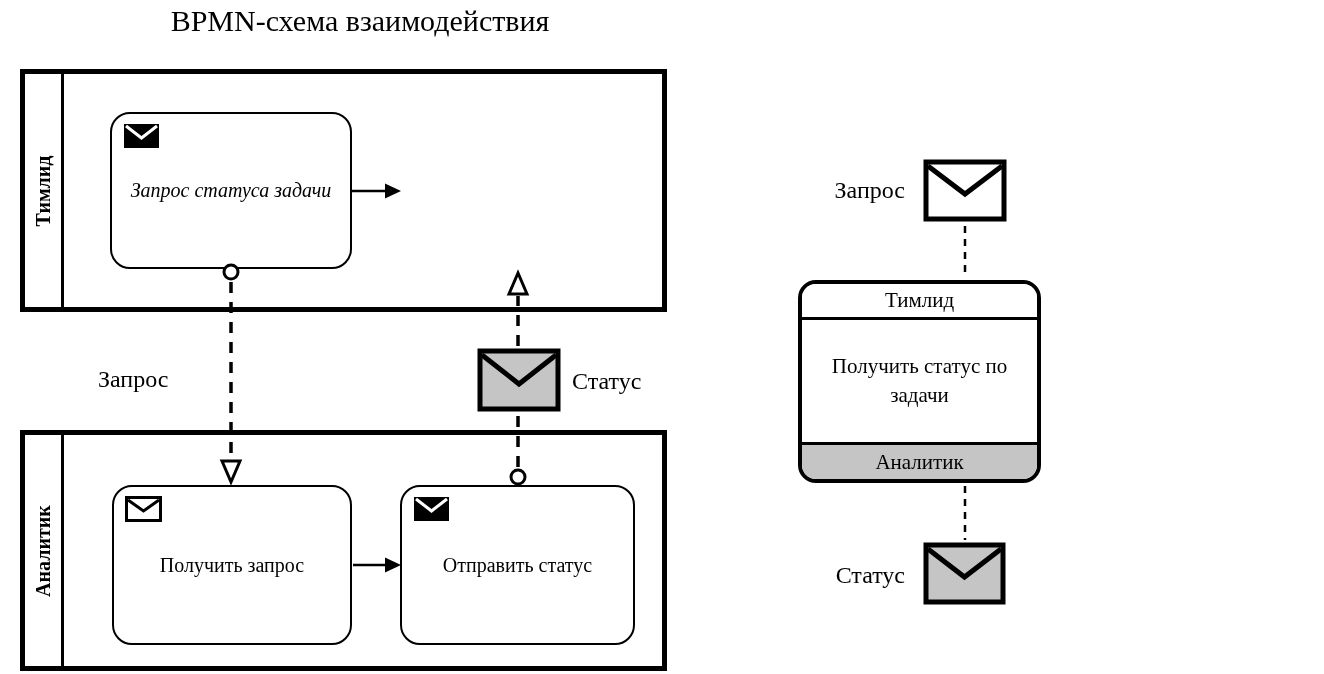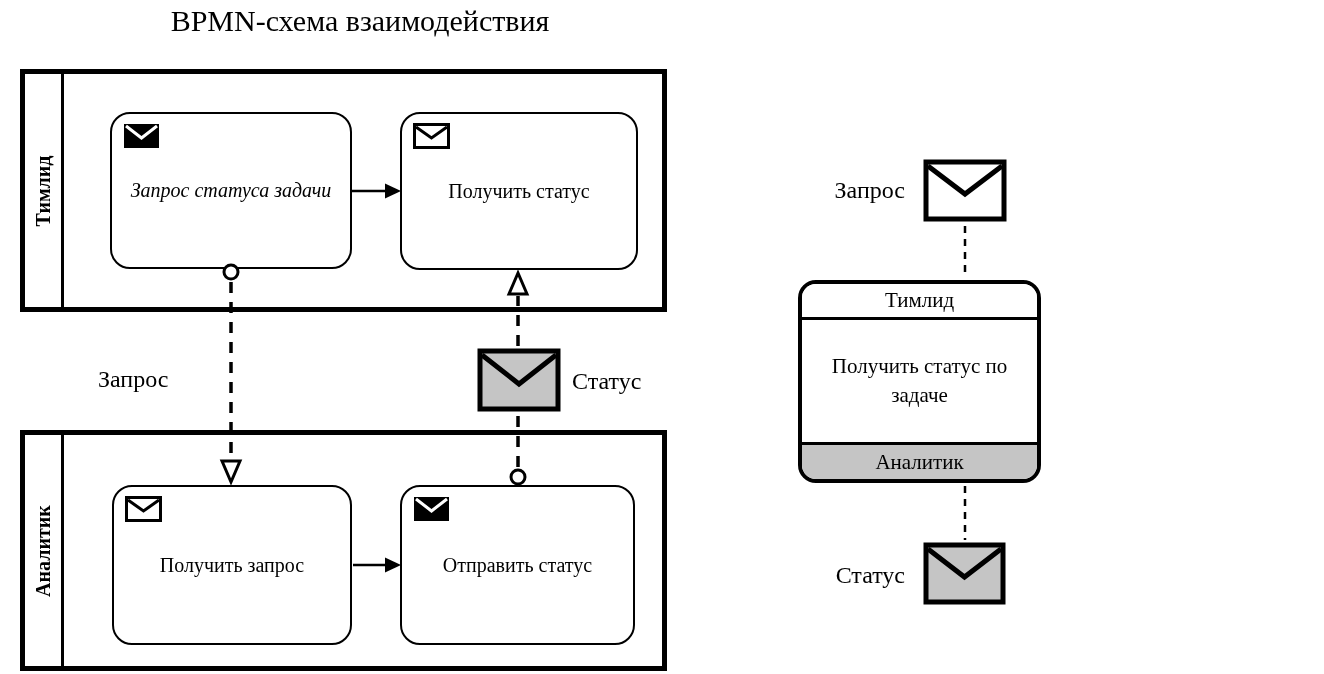--- a/index.html
+++ b/index.html
@@ -78,27 +78,20 @@
   </div>
 
   <div class="task" style="left:110px; top:112px; width:242px; height:157px;font-style:italic;">
     <svg class="corner-icon" viewBox="0 0 37 26">
       <rect x="1" y="1" width="35" height="24" fill="#000"></rect>
       <polyline points="3,3 18.5,15 34,3" fill="none" stroke="#fff" stroke-width="3"></polyline>
     </svg>
     <span>Запрос статуса задачи</span>
   </div>
 
-  <div class="task" style="left:400px; top:112px; width:238px; height:158px;">
-    <svg class="corner-icon" viewBox="0 0 37 26">
-      <rect x="1.5" y="1.5" width="34" height="23" fill="#fff" stroke="#000" stroke-width="3"></rect>
-      <polyline points="3,4 18.5,15 34,4" fill="none" stroke="#000" stroke-width="3"></polyline>
-    </svg>
-    <span>Получить статус</span>
-  </div>
 
   <div class="task" style="left:400px; top:485px; width:235px; height:160px;">
     <svg class="corner-icon" viewBox="0 0 37 26">
       <rect x="1" y="1" width="35" height="24" fill="#000"></rect>
       <polyline points="3,3 18.5,15 34,3" fill="none" stroke="#fff" stroke-width="3"></polyline>
     </svg>
     <span>Отправить статус</span>
   </div>
 
   <div class="task" style="left:112px; top:485px; width:240px; height:160px;">
@@ -155,21 +148,21 @@
     <svg width="84" height="63" viewBox="0 0 84 63">
       <rect x="3" y="3" width="78" height="57" fill="#fff" stroke="#000" stroke-width="5"></rect>
       <polyline points="5,7 42,35 79,7" fill="none" stroke="#000" stroke-width="5"></polyline>
     </svg>
   </div>
 
   <div class="chor-task" style="left:798px; top:280px; width:243px; height:203px;">
     <div class="chor-band-top">
       <span>Тимлид</span>
     </div>
-    <div class="chor-body">Получить статус по задаче</div>
+    <div class="chor-body">Получить статус по задачи</div>
     <div class="chor-band-bottom">
       <span>Аналитик</span>
     </div>
   </div>
 
   <div class="flow-label right-align" style="left:800px; top:562px; width:105px;">Статус</div>
   <div class="envelope" style="left:923px; top:542px;">
     <svg width="83" height="63" viewBox="0 0 83 63">
       <rect x="3" y="3" width="77" height="57" fill="#c5c5c5" stroke="#000" stroke-width="5"></rect>
       <polyline points="5,7 41.5,35 78,7" fill="none" stroke="#000" stroke-width="5"></polyline>

